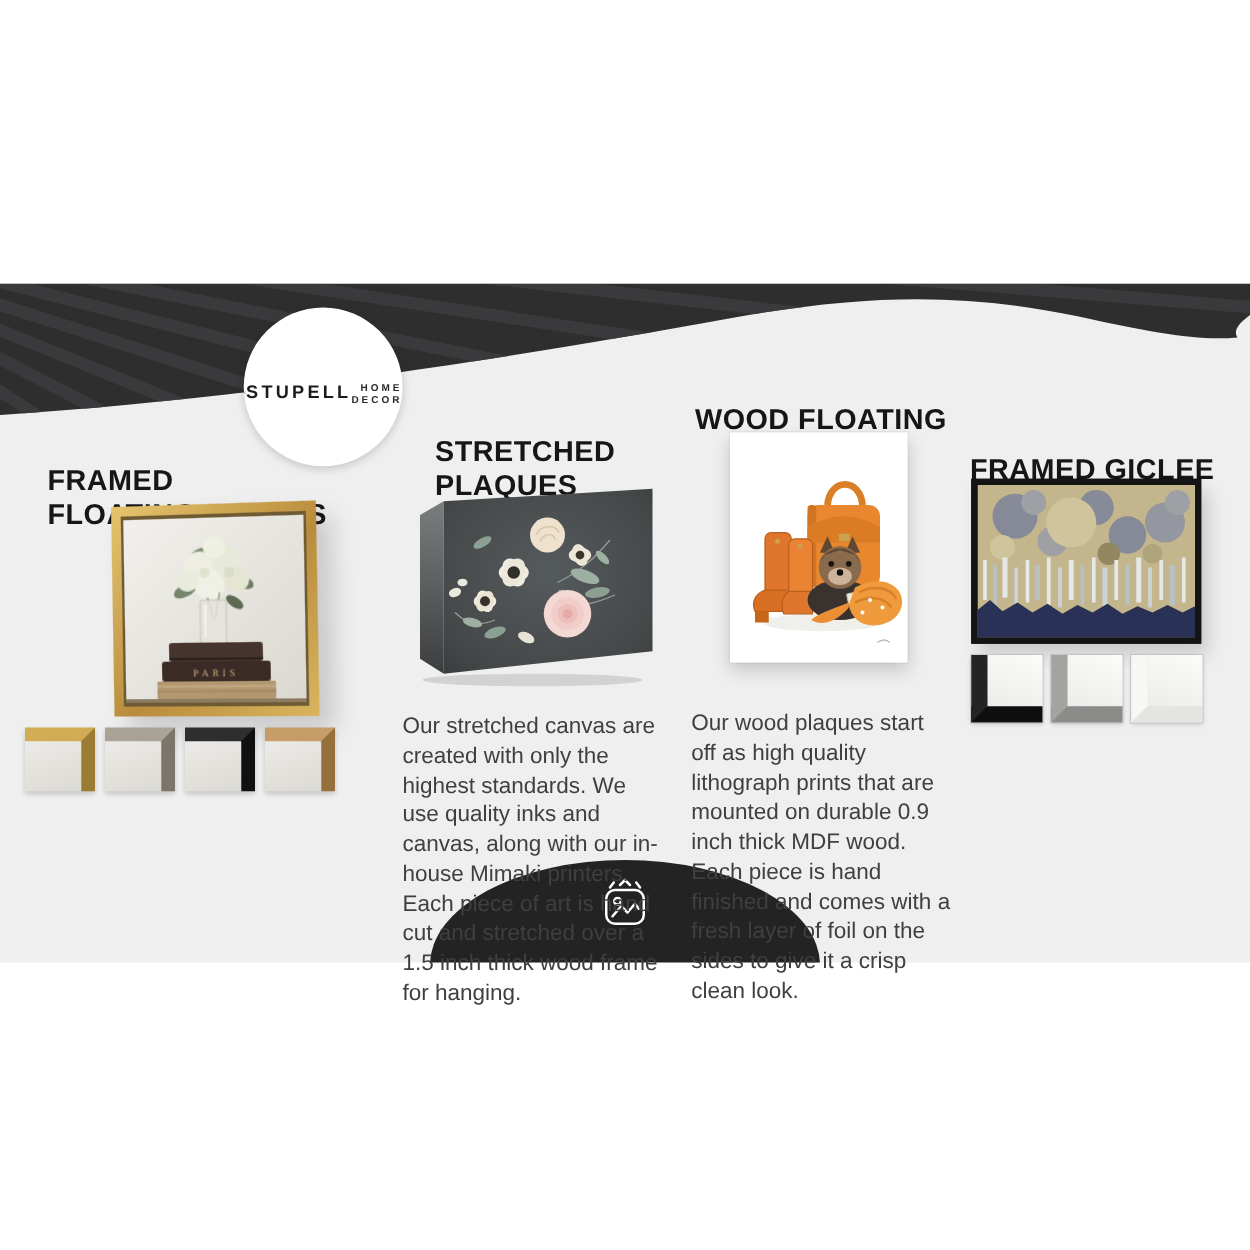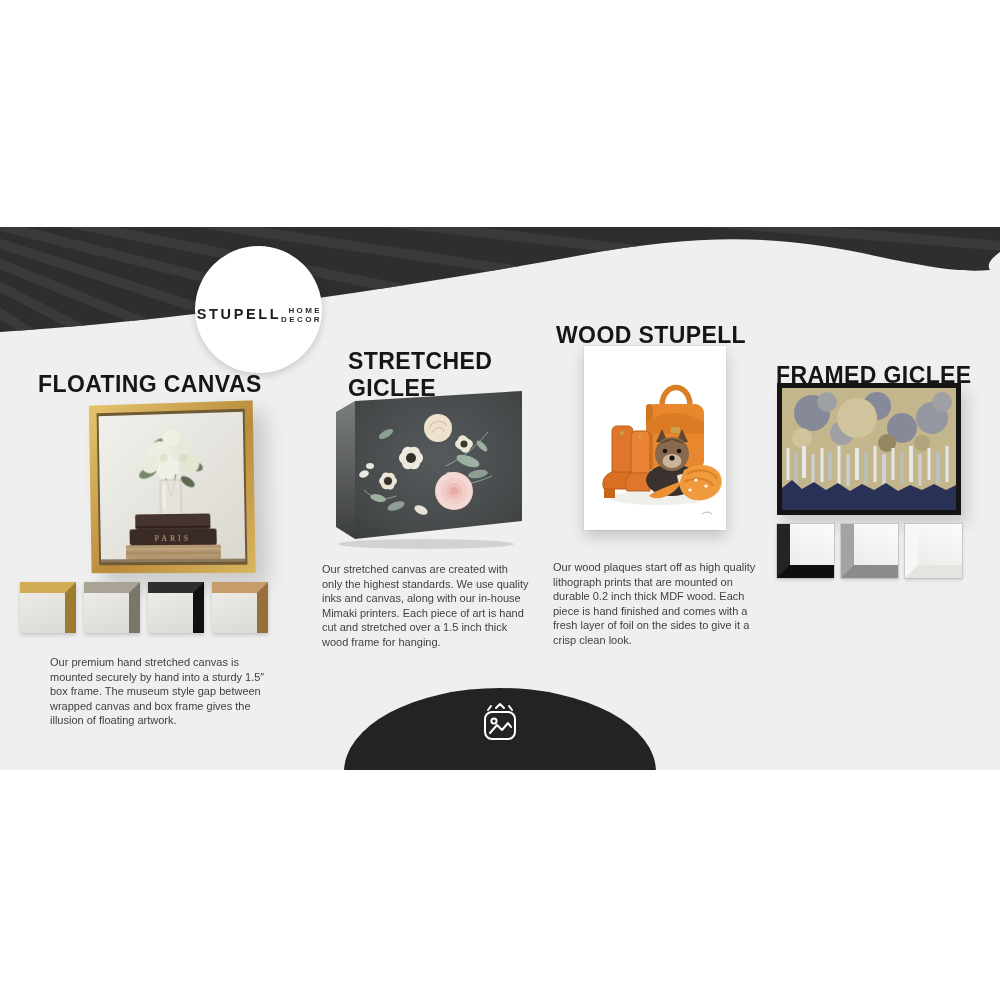--- a/index.html
+++ b/index.html
@@ -11,21 +11,21 @@
   .band-svg{position:absolute;left:0;top:225px;width:1000px;height:142px;}
 
   .logo-circle{position:absolute;left:195px;top:246px;width:127px;height:127px;border-radius:50%;
     background:#ffffff;box-shadow:0 2px 8px rgba(0,0,0,.18);display:flex;flex-direction:row;
     align-items:center;justify-content:flex-start;padding-top:8px;box-sizing:border-box;}
   .brand-name{font-size:14.5px;font-weight:700;letter-spacing:2.6px;color:#1b1b1b;margin-top:1px;}
   .brand-tagline{font-size:8px;font-weight:700;letter-spacing:2.4px;color:#2a2a2a;margin-top:3px;text-align:right;}
 
   .heading{position:absolute;font-weight:800;font-size:23px;line-height:1.16;letter-spacing:.4px;color:#161616;}
   .heading span{display:block;}
-  .body-text{position:absolute;font-size:11px;line-height:1.32;color:#3f3f3f;}
+  .body-text{position:absolute;font-size:18px;line-height:1.32;color:#3f3f3f;}
 
   
   .float-frame{position:absolute;left:88px;top:403px;width:166px;height:170px;box-sizing:border-box;
     padding:8px;background:linear-gradient(135deg,#e6c46e 0%,#b98c3c 55%,#d9b55e 100%);
     transform:perspective(900px) rotateY(-9deg) rotate(-1deg);
     box-shadow:12px 12px 18px rgba(0,0,0,.16);}
   .float-gap{width:100%;height:100%;background:#6e5a33;padding:2px;box-sizing:border-box;}
   .float-art{width:100%;height:100%;display:block;}
 
   .swatch-row-1{position:absolute;left:20px;top:582px;display:flex;gap:8px;}
@@ -113,20 +113,21 @@
       </g>
       <path fill="#151515" d="M52,14 C34,12 18,19 14,29 C11,38 18,45 27,44 C21,41 18,36 20,30 C24,20 38,16 52,14 Z"></path>
       <path fill="#151515" d="M27,44 C34,47 40,45 44,40 C49,42 50,49 45,53 C38,59 26,56 22,47 C23,45 25,44 27,44 Z"></path>
     </svg>
     <div class="brand-name">STUPELL</div>
     <div class="brand-tagline">HOME DECOR</div>
   </div>
 
   <section class="layer">
     <h2 class="heading" style="left:38px;top:352px;">
+      <span>FRAMED</span>
       <span>FLOATING CANVAS</span>
     </h2>
     <div class="float-frame">
       <div class="float-gap">
         <svg class="float-art" viewBox="0 0 146 148">
           <defs>
             <linearGradient id="p1bg" x1="0" y1="0" x2="1" y2="1">
               <stop offset="0" stop-color="#f1f0ec"></stop>
                 <stop offset="1" stop-color="#dbd8d0"></stop>
             </linearGradient>
@@ -161,27 +162,26 @@
           </g>
         </svg>
       </div>
     </div>
     <div class="swatch-row-1">
       <div class="swatch-tr" style="border-top-color: rgb(210, 171, 85); border-right-color: rgb(156, 124, 51);"></div>
       <div class="swatch-tr" style="border-top-color: rgb(169, 163, 150); border-right-color: rgb(124, 118, 106);"></div>
       <div class="swatch-tr" style="border-top-color: rgb(46, 46, 46); border-right-color: rgb(16, 16, 16);"></div>
       <div class="swatch-tr" style="border-top-color: rgb(198, 156, 104); border-right-color: rgb(150, 111, 61);"></div>
     </div>
-    <p class="body-text" style="left:50px;top:644px;width:218px;">Our premium hand stretched canvas is mounted securely by hand into a sturdy 1.5″ box frame. The museum style gap between wrapped canvas and box frame gives the illusion of floating artwork.</p>
   </section>
 
   <section class="layer">
     <h2 class="heading" style="left:348px;top:329px;">
       <span>STRETCHED</span>
-      <span>GICLEE</span>
+      <span>PLAQUES</span>
     </h2>
     <svg class="stretch-art" viewBox="0 0 198 164">
       <defs>
         <linearGradient id="scSide" x1="0" y1="0" x2="0" y2="1">
           <stop offset="0" stop-color="#7b7e7f"></stop>
             <stop offset="1" stop-color="#3b3d3f"></stop>
         </linearGradient>
         <radialGradient id="scFront" cx=".5" cy=".45" r=".8">
           <stop offset="0" stop-color="#555a5c"></stop>
             <stop offset=".7" stop-color="#454849"></stop>
@@ -226,21 +226,21 @@
         <ellipse cx="38" cy="88" rx="5" ry="3.5" fill="#e9e9df" transform="rotate(-20 38 88)"></ellipse>
         <ellipse cx="44" cy="80" rx="4" ry="3" fill="#e9e9df"></ellipse>
         <ellipse cx="95" cy="124" rx="7" ry="4" fill="#e8e3d6" transform="rotate(25 95 124)"></ellipse>
       </g>
     </svg>
     <p class="body-text" style="left:322px;top:551px;width:208px;">Our stretched canvas are created with only the highest standards. We use quality inks and canvas, along with our in-house Mimaki printers. Each piece of art is hand cut and stretched over a 1.5 inch thick wood frame for hanging.</p>
   </section>
 
   <section class="layer">
     <h2 class="heading" style="left:556px;top:303px;">
-      <span>WOOD STUPELL</span>
+      <span>WOOD FLOATING</span>
     </h2>
     <div class="plaque">
       <svg viewBox="0 0 142 184">
         <rect width="142" height="184" fill="#ffffff"></rect>
         <ellipse cx="74" cy="152" rx="48" ry="7" fill="#efefec"></ellipse>
         <g>
           <path d="M78,58 C80,36 104,36 106,58" stroke="#d97f25" stroke-width="5.5" fill="none"></path>
           <rect x="62" y="58" width="58" height="66" rx="9" fill="#e8872e"></rect>
           <rect x="62" y="58" width="7" height="66" rx="3" fill="#d27523"></rect>
           <path d="M62,76 C82,64 100,64 120,76 L120,88 L62,88 Z" fill="#db7c24"></path>
@@ -271,21 +271,21 @@
           <path d="M100,124 C118,114 134,120 137,131 C140,142 132,152 119,154 C106,156 97,149 95,138 Z" fill="#ef9a3c"></path>
           <path d="M95,140 C85,152 73,155 65,150 C70,145 80,142 95,136 Z" fill="#ea8f33"></path>
           <path d="M103,128 C116,121 129,125 133,133 M100,136 C112,130 124,132 129,140" stroke="#d97f25" stroke-width="2" fill="none"></path>
           <circle cx="112" cy="134" r="1.6" fill="#fff"></circle>
             <circle cx="122" cy="140" r="1.6" fill="#fff"></circle>
           <circle cx="106" cy="144" r="1.6" fill="#fff"></circle>
         </g>
         <path d="M118,168 q5,-4 10,0" stroke="#b9b9b9" stroke-width="1" fill="none"></path>
       </svg>
     </div>
-    <p class="body-text" style="left:553px;top:549px;width:208px;">Our wood plaques start off as high quality lithograph prints that are mounted on durable 0.2 inch thick MDF wood. Each piece is hand finished and comes with a fresh layer of foil on the sides to give it a crisp clean look.</p>
+    <p class="body-text" style="left:553px;top:549px;width:208px;">Our wood plaques start off as high quality lithograph prints that are mounted on durable 0.9 inch thick MDF wood. Each piece is hand finished and comes with a fresh layer of foil on the sides to give it a crisp clean look.</p>
   </section>
 
   <section class="layer">
     <h2 class="heading" style="left:776px;top:343px;text-align:center;">
       <span>FRAMED GICLEE</span>
     </h2>
     <div class="giclee-frame">
       <svg viewBox="0 0 174 122">
         <rect width="174" height="122" fill="#c3b58c"></rect>
         <g opacity=".65">

